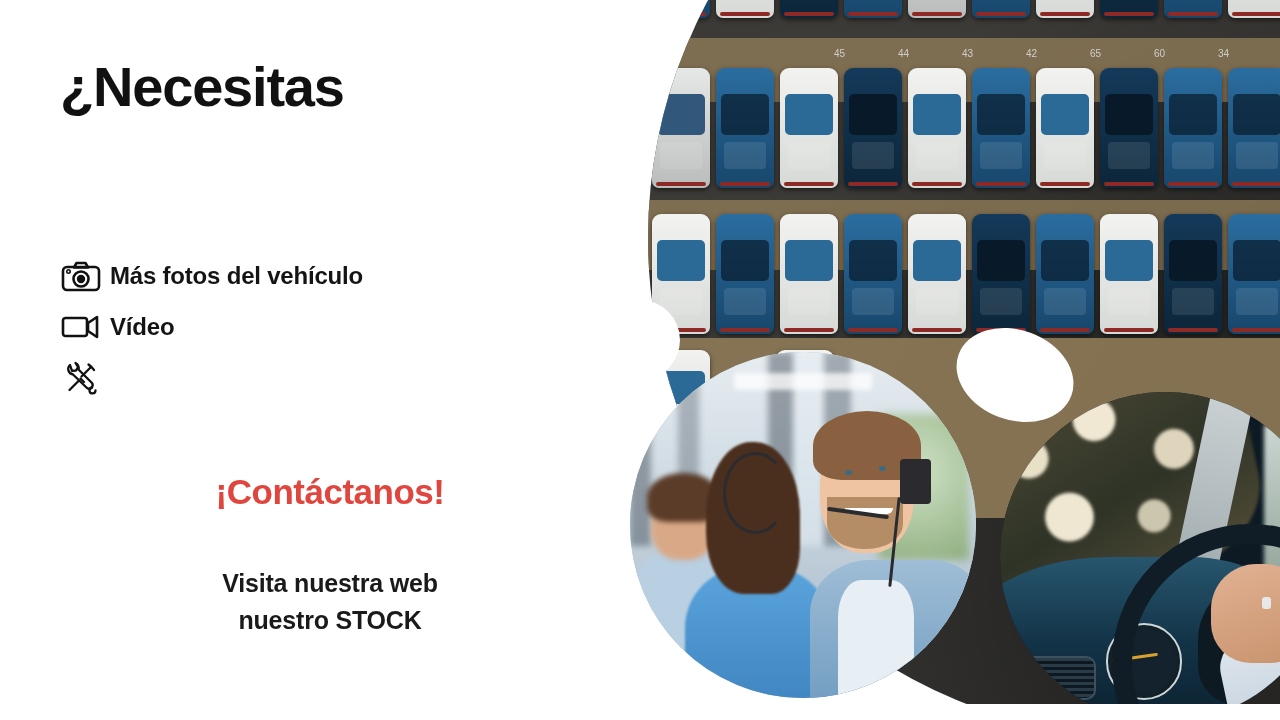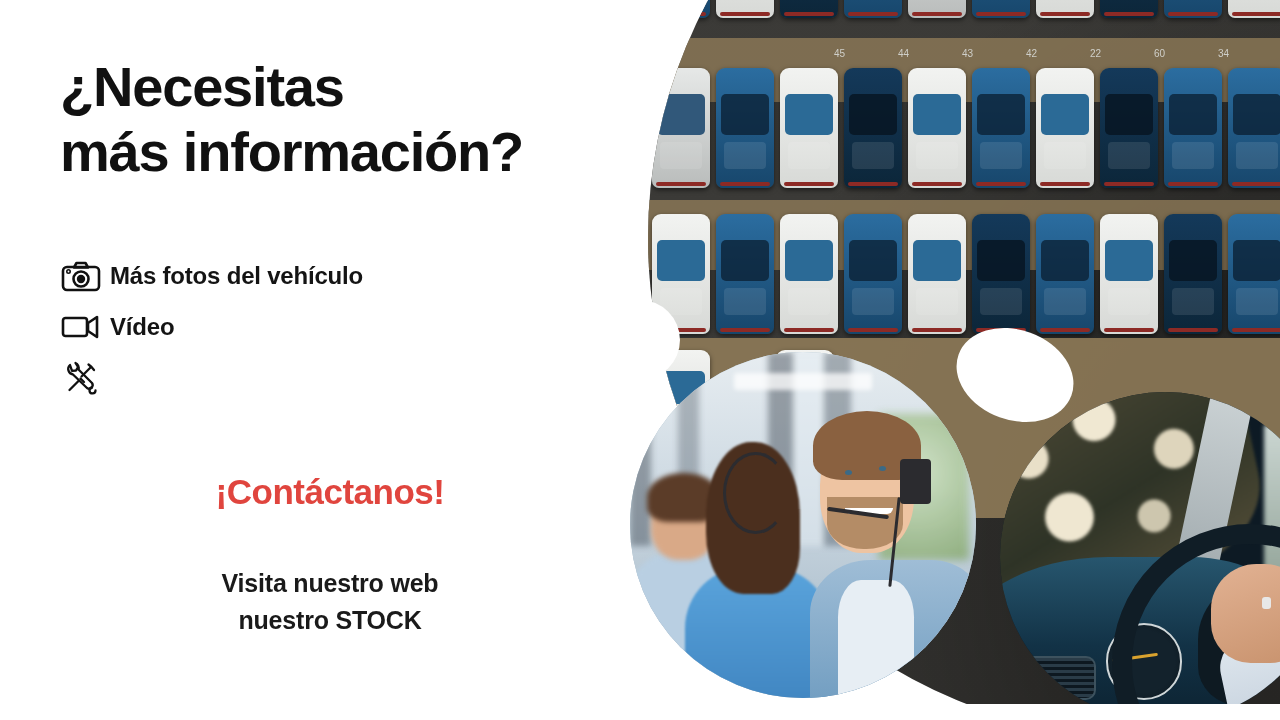--- a/index.html
+++ b/index.html
@@ -290,21 +290,21 @@
             </div>
           <div class="car white" style="height:96px;margin-left:60px;">
               <div class="taillight"></div>
             </div>
         </div>
 
         <span class="bay-num" style="left:186px;top:310px;">45</span>
         <span class="bay-num" style="left:250px;top:310px;">44</span>
         <span class="bay-num" style="left:314px;top:310px;">43</span>
         <span class="bay-num" style="left:378px;top:310px;">42</span>
-        <span class="bay-num" style="left:442px;top:310px;">22</span>
+        <span class="bay-num" style="left:442px;top:310px;">65</span>
         <span class="bay-num" style="left:506px;top:310px;">60</span>
         <span class="bay-num" style="left:570px;top:310px;">34</span>
 
       </div>
     </div>
 
     <div class="wedge wedge-b"></div>
 
     <div class="callcenter-circle">
       <div class="cc-bg"></div>
@@ -346,21 +346,20 @@
       <div class="dr-arm"></div>
       <div class="dr-hand"></div>
       <div class="dr-ring"></div>
     </div>
   </div>
 
   <div class="content">
 
     <div class="headline">
       <span>¿Necesitas</span>
-      <span class="l2">más información?</span>
     </div>
 
     <div class="features">
 
       <div class="feature">
         <span class="f-icon">
           <svg width="40" height="32" viewBox="0 0 40 32" aria-hidden="true">
             <rect x="2" y="7" width="36" height="23" rx="4" fill="none" stroke="#111" stroke-width="2.6"></rect>
             <path d="M13 7.5 L15.5 3 H24.5 L27 7.5 Z" fill="none" stroke="#111" stroke-width="2.6" stroke-linejoin="round"></path>
             <circle cx="20" cy="19" r="7.5" fill="none" stroke="#111" stroke-width="2.6"></circle>
@@ -395,18 +394,18 @@
           </svg>
         </span>
       </div>
 
 
     </div>
 
     <div class="contact">¡Contáctanos!</div>
 
     <div class="webblock">
-      <div>Visita nuestro web</div>
+      <div>Visita nuestra web</div>
       <div>nuestro STOCK</div>
     </div>
 
   </div>
 </div>
 
 </body></html>

